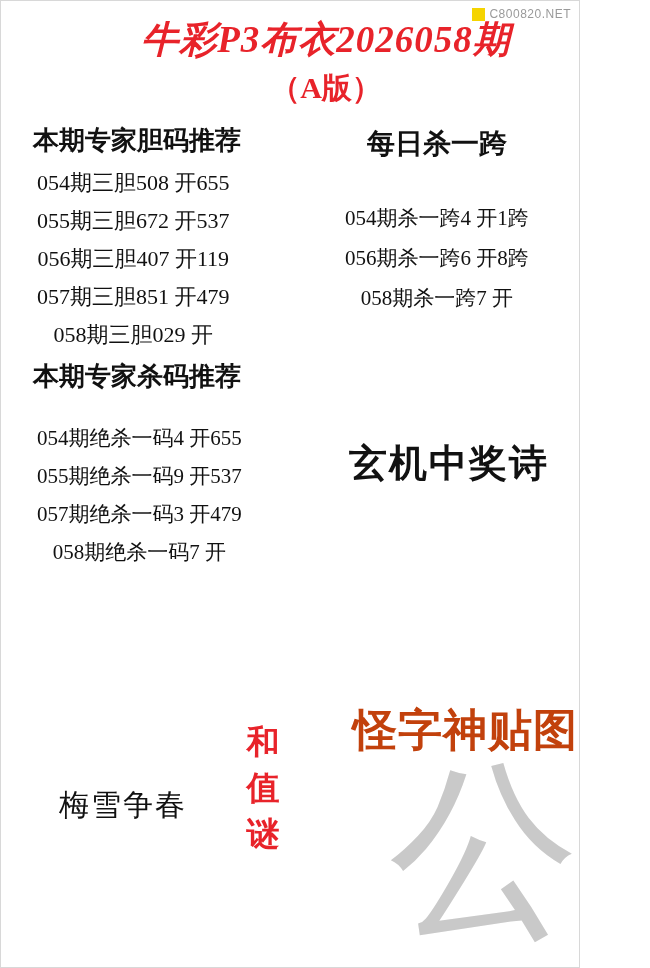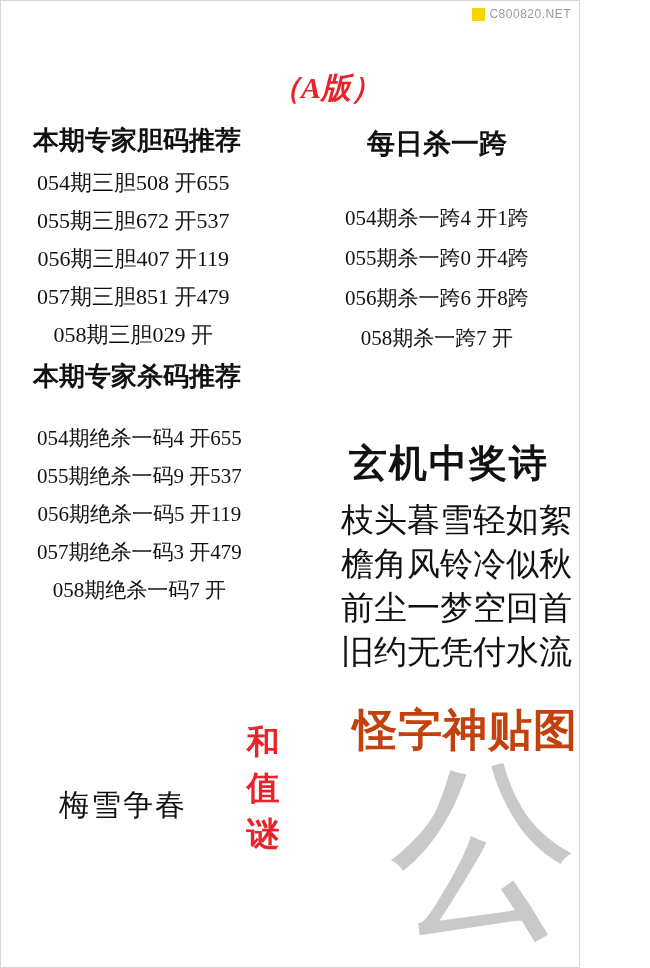--- a/index.html
+++ b/index.html
@@ -61,21 +61,20 @@
   }
   .subtitle {
     position: absolute;
     top: 67px;
     left: 0;
     width: 650px;
     text-align: center;
     font-weight: bold;
     font-size: 30px;
     color: #e8232a;
-    font-style: italic;
   }
 
   
   .blk {
     position: absolute;
   }
   .hdr {
     font-weight: bold;
     color: #111;
     white-space: nowrap;
@@ -193,55 +192,48 @@
 </head>
 <body>
 
 <div class="page">
 
   <div class="watermark">
     <div class="wm-square"></div>
     <div class="wm-text">C800820.NET</div>
   </div>
 
+  <div class="title">牛彩P3布衣2026058期</div>
   <div class="subtitle">（A版）</div>
 
   <div class="blk hdr left-h1">本期专家胆码推荐</div>
   <div class="blk left-list1">
     <div class="row">054期三胆508  开655</div>
     <div class="row">055期三胆672  开537</div>
     <div class="row">056期三胆407  开119</div>
     <div class="row">057期三胆851  开479</div>
     <div class="row">058期三胆029  开</div>
   </div>
 
   <div class="blk hdr left-h2">本期专家杀码推荐</div>
   <div class="blk left-list2">
     <div class="row">054期绝杀一码4  开655</div>
     <div class="row">055期绝杀一码9  开537</div>
-    <div class="row">056期绝杀一码5  开119</div>
     <div class="row">057期绝杀一码3  开479</div>
     <div class="row">058期绝杀一码7  开</div>
   </div>
 
   <div class="blk hdr right-h1">每日杀一跨</div>
   <div class="blk right-list1">
     <div class="row">054期杀一跨4  开1跨</div>
-    <div class="row">055期杀一跨0  开4跨</div>
     <div class="row">056期杀一跨6  开8跨</div>
     <div class="row">058期杀一跨7  开</div>
   </div>
 
   <div class="blk poem-title">玄机中奖诗</div>
-  <div class="blk poem-lines">
-    <div>枝头暮雪轻如絮</div>
-    <div>檐角风铃冷似秋</div>
-    <div>前尘一梦空回首</div>
-    <div>旧约无凭付水流</div>
-  </div>
 
   <div class="blk strange-title">怪字神贴图</div>
   <div class="big-char">公</div>
 
   <div class="vert-label">
     <span>和</span>
     <span>值</span>
     <span>谜</span>
   </div>
   <div class="bottom-left-phrase">梅雪争春</div>

